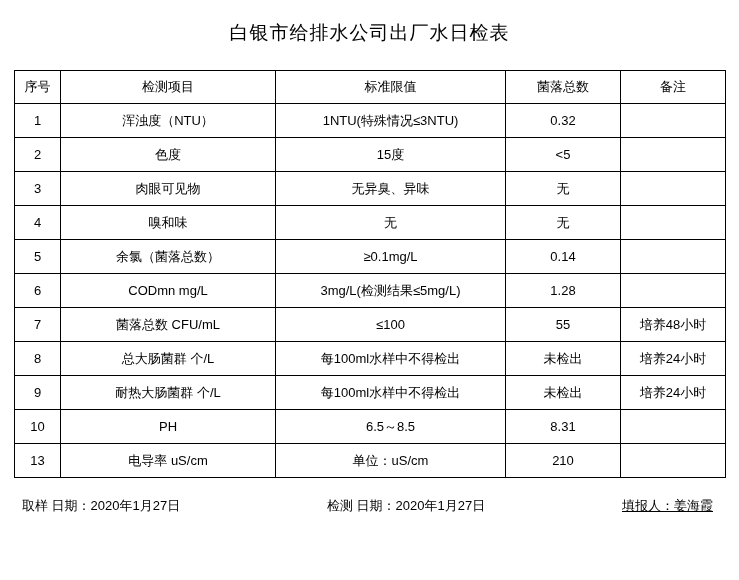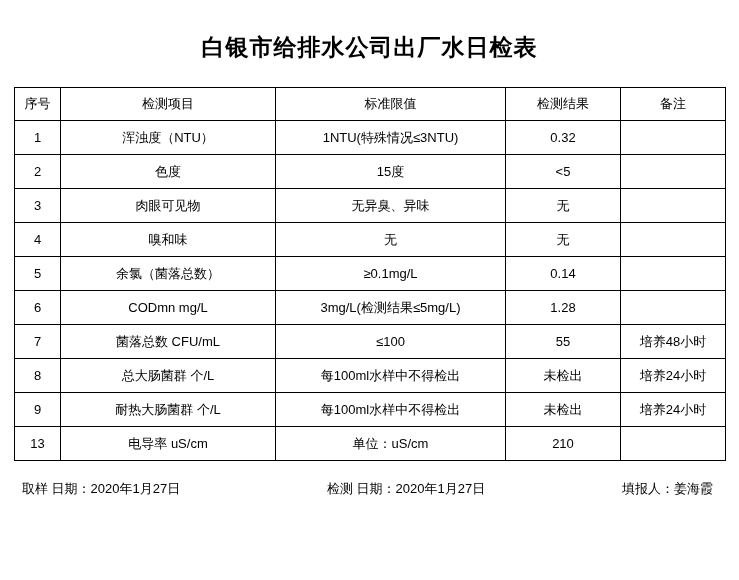--- a/index.html
+++ b/index.html
@@ -16,24 +16,24 @@
   }
   .page {
     position: relative;
     width: 739px;
     height: 580px;
     box-sizing: border-box;
     background: #ffffff;
   }
   .title {
     text-align: center;
-    font-size: 23px;
-    font-weight: bold;
+    font-size: 19px;
+    font-weight: normal;
     letter-spacing: 1px;
-    padding-top: 32px;
+    padding-top: 20px;
     padding-bottom: 16px;
     color: #000;
   }
   .table-wrap {
     padding: 8px 14px;
   }
   table.report {
     width: 711px;
     border-collapse: collapse;
     table-layout: fixed;
@@ -64,21 +64,21 @@
     font-size: 13px;
     padding: 11px 18px 0 18px;
     box-sizing: border-box;
     width: 739px;
   }
   .footer > div {
     white-space: nowrap;
   }
   .footer-left { margin-left: 4px; }
   .footer-center { margin-left: 10px; }
-  .footer-right { margin-right: 8px; }
+  .footer-right { margin-right: 8px; text-decoration: underline; }
 </style>
 </head>
 <body>
 
 <div class="page">
 
   <div class="title">白银市给排水公司出厂水日检表</div>
 
   <div class="table-wrap">
     <table class="report">
@@ -87,21 +87,21 @@
         <col class="col-item">
         <col class="col-limit">
         <col class="col-res">
         <col class="col-rem">
       </colgroup>
       <thead>
         <tr>
           <td>序号</td>
           <td>检测项目</td>
           <td>标准限值</td>
-          <td>检测结果</td>
+          <td>菌落总数</td>
           <td>备注</td>
         </tr>
       </thead>
       <tbody>
         <tr>
           <td>1</td>
           <td>浑浊度（NTU）</td>
           <td>1NTU(特殊情况≤3NTU)</td>
           <td>0.32</td>
           <td></td>
@@ -156,20 +156,27 @@
           <td>培养24小时</td>
         </tr>
         <tr>
           <td>9</td>
           <td>耐热大肠菌群 个/L</td>
           <td>每100ml水样中不得检出</td>
           <td>未检出</td>
           <td>培养24小时</td>
         </tr>
         <tr>
+          <td>10</td>
+          <td>PH</td>
+          <td>6.5～8.5</td>
+          <td>8.31</td>
+          <td></td>
+        </tr>
+        <tr>
           <td>13</td>
           <td>电导率 uS/cm</td>
           <td>单位：uS/cm</td>
           <td>210</td>
           <td></td>
         </tr>
       </tbody>
     </table>
   </div>
 

